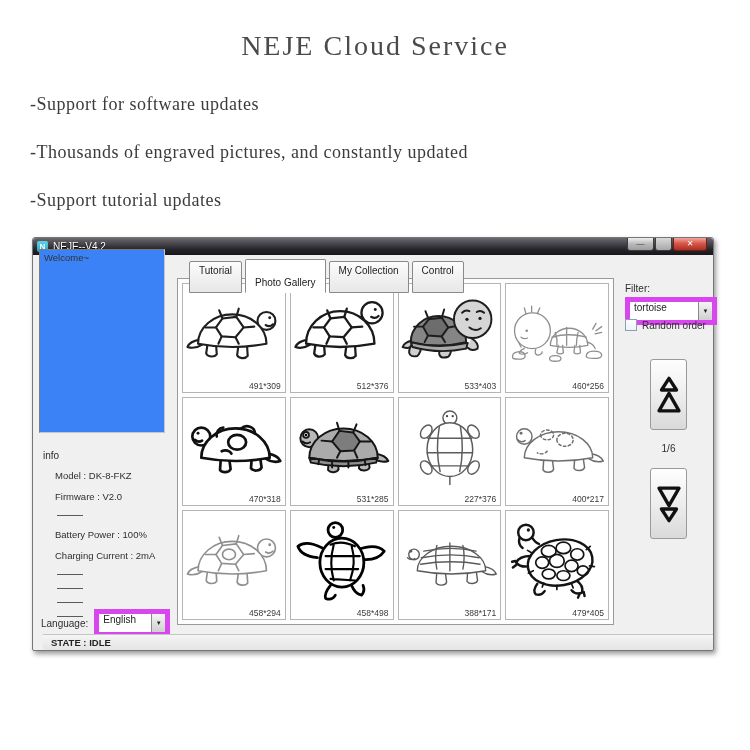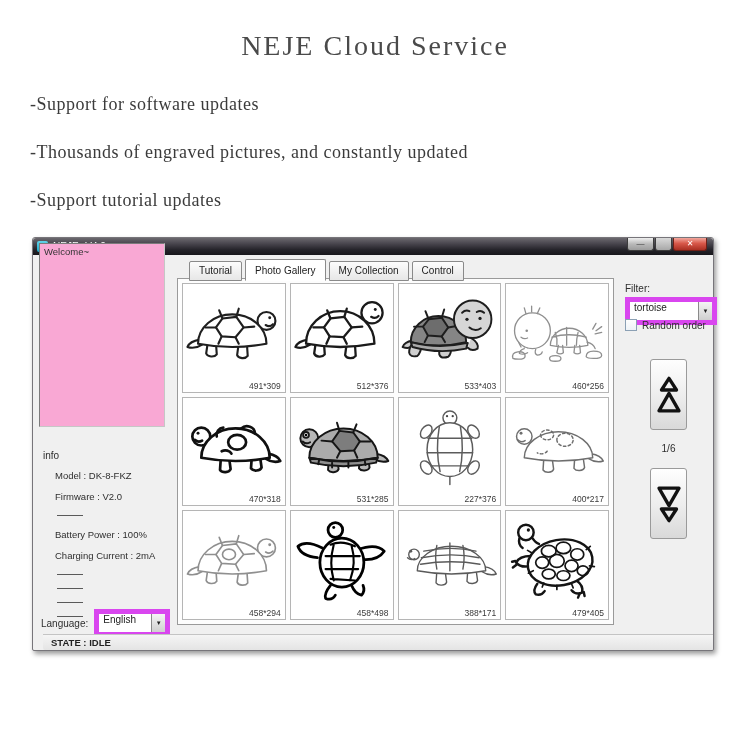--- a/index.html
+++ b/index.html
@@ -23,42 +23,42 @@
   .title-text{color:#fff;font-size:10px;text-shadow:0 1px 1px #000;}
   .win-controls{position:absolute;top:0;right:6px;display:flex;}
   .win-btn{height:13px;border:1px solid #3c3c3c;border-top:none;border-radius:0 0 3px 3px;
     display:flex;align-items:center;justify-content:center;font-size:8px;line-height:8px;box-sizing:border-box;}
   .btn-min{width:27px;background:linear-gradient(#efefef,#b9b9b9 50%,#9d9d9d);color:#333;}
   .btn-max{width:17px;background:linear-gradient(#d9d9d9,#a8a8a8);color:#444;margin-left:1px;}
   .btn-close{width:34px;background:linear-gradient(#f2a79d,#d8584a 45%,#a92f22);color:#fff;margin-left:1px;
     border-color:#6f1f16;}
 
   
-  .welcome-box{position:absolute;left:6px;top:5px;width:126px;height:184px;background:#f9a8d4;
+  .welcome-box{position:absolute;left:6px;top:11px;width:126px;height:184px;background:#3b82f6;
     border:1px solid;border-color:#7b7b7b #c6c6c6 #c6c6c6 #7b7b7b;font-size:9.5px;color:#333;
     padding:2px 4px;box-sizing:border-box;}
   .info{position:absolute;left:10px;top:212px;width:124px;}
   .info-heading{font-size:10px;color:#2e2e2e;}
   .info-rows{margin:9px 0 0 12px;}
   .info-row{font-size:9.5px;color:#2e2e2e;margin-bottom:10px;white-space:nowrap;}
   .dash-row{width:26px;border-top:1.5px solid #5a5a5a;margin:13px 0 13px 2px;height:0;}
   .lang-row{position:absolute;left:8px;top:371px;display:flex;align-items:center;}
   .lang-label{font-size:10px;color:#2e2e2e;}
   .select{height:28px;background:#fff;border:5px solid #d946ef;display:flex;align-items:flex-start;
     box-sizing:border-box;position:relative;}
   .select .val{font-size:10px;color:#222;padding:0 4px;flex:1;white-space:nowrap;overflow:hidden;}
   .select .arrow{width:13px;height:100%;background:linear-gradient(#f4f4f4,#cfcfcf);
     border-left:1px solid #8a8a8a;display:flex;align-items:center;justify-content:center;font-size:6px;color:#222;}
   .lang-select{width:76px;margin-left:6px;}
 
   
   .tab-bar{position:absolute;left:156px;top:23px;display:flex;z-index:2;}
   .tab{border:1px solid #8a8a8a;background:linear-gradient(#fcfcfc,#e7e7e7);font-size:10px;color:#222;
     padding:3px 9px;margin-right:3px;border-radius:2px 2px 0 0;white-space:nowrap;}
-  .tab.active{background:#fff;border-bottom-color:#fff;margin-top:-2px;padding-top:5px;padding-bottom:4px;z-index:3;}
+  .tab.active{background:#fff;border-bottom-color:#fff;margin-top:-2px;padding-top:17px;padding-bottom:4px;z-index:3;}
   .gallery-panel{position:absolute;left:144px;top:40px;width:437px;height:347px;background:#fdfdfd;
     border:1px solid #9a9a9a;box-sizing:border-box;}
   .gallery-grid{display:grid;grid-template-columns:repeat(4,1fr);grid-template-rows:repeat(3,1fr);
     gap:4px;padding:4px;height:100%;box-sizing:border-box;}
   .cell{background:#fff;border:1px solid #b5b5b5;position:relative;}
   .art{position:absolute;left:2px;right:2px;top:2px;bottom:13px;}
   .art svg{width:100%;height:100%;}
   .cell-label{position:absolute;right:4px;bottom:1px;font-size:8.5px;color:#3a3a3a;}
 
   

